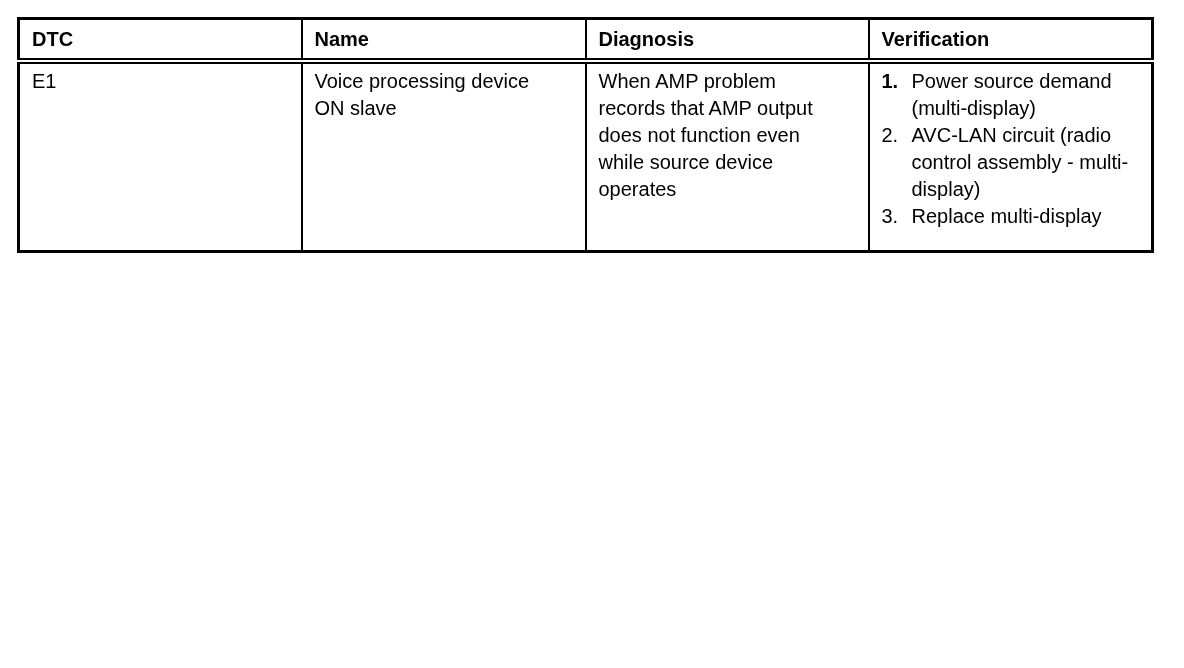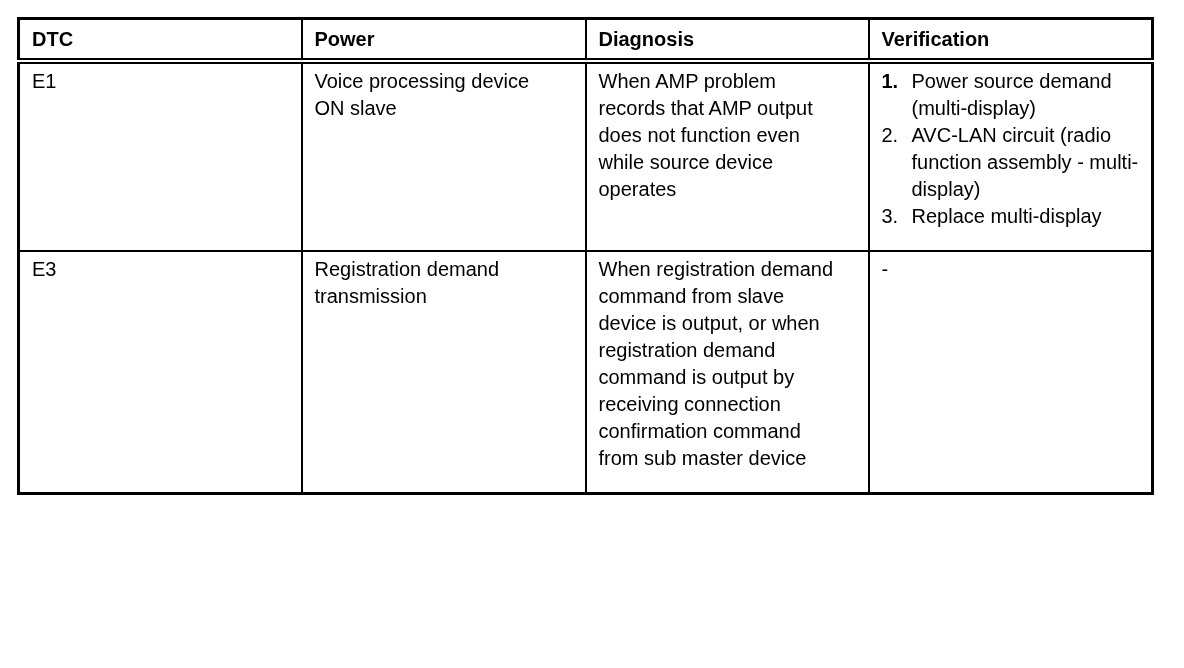--- a/index.html
+++ b/index.html
@@ -75,48 +75,42 @@
   <table class="dtc-table">
     <colgroup>
       <col class="c1">
         <col class="c2">
         <col class="c3">
         <col class="c4">
     </colgroup>
     <thead>
       <tr>
         <th>DTC</th>
-        <th>Power</th>
+        <th>Name</th>
         <th>Diagnosis</th>
         <th>Verification</th>
       </tr>
     </thead>
     <tbody>
       <tr>
         <td class="col-dtc">E1</td>
         <td class="col-name">Voice processing device ON slave</td>
         <td class="col-diagnosis">When AMP problem records that AMP output does not function even while source device operates</td>
         <td class="col-verification">
           <div class="v-list">
             <div class="v-item">
               <span class="v-num first">1.</span>
               <span class="v-text">Power source demand (multi-display)</span>
             </div>
             <div class="v-item">
               <span class="v-num">2.</span>
-              <span class="v-text">AVC-LAN circuit (radio function assembly - multi-display)</span>
+              <span class="v-text">AVC-LAN circuit (radio control assembly - multi-display)</span>
             </div>
             <div class="v-item">
               <span class="v-num">3.</span>
               <span class="v-text">Replace multi-display</span>
             </div>
           </div>
         </td>
       </tr>
-      <tr>
-        <td class="col-dtc">E3</td>
-        <td class="col-name">Registration demand transmission</td>
-        <td class="col-diagnosis">When registration demand command from slave device is output, or when registration demand command is output by receiving connection confirmation command from sub master device</td>
-        <td class="col-verification">-</td>
-      </tr>
     </tbody>
   </table>
 </div>
 
 </body></html>

